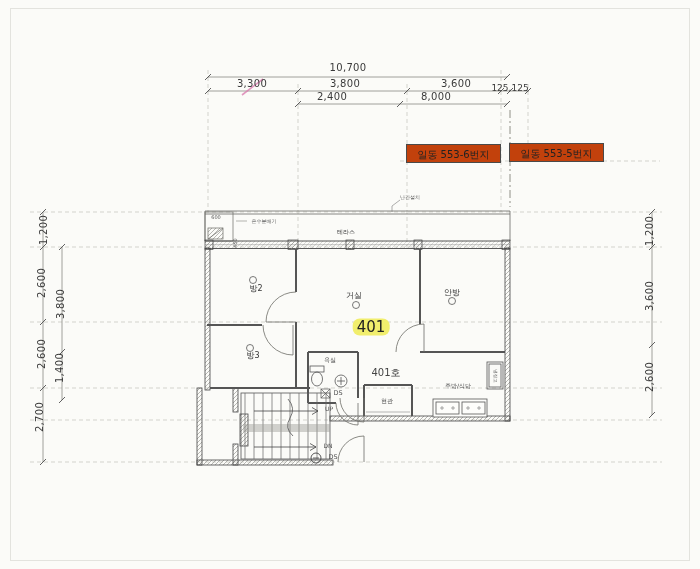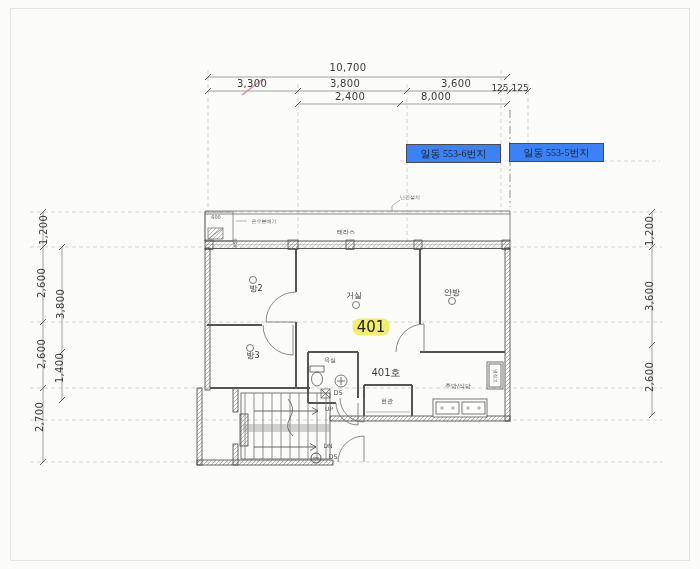--- a/index.html
+++ b/index.html
@@ -15,24 +15,23 @@
     white-space:nowrap;color:#2f2f2f;line-height:1;
   }
   .rot{transform:translate(-50%,-50%) rotate(-90deg);}
   .rot90{transform:translate(-50%,-50%) rotate(90deg);}
   .dim{font-size:10px;letter-spacing:.3px;color:#3a3a3a;}
   .dim-sm{font-size:9px;color:#3a3a3a;}
   .room{font-size:8px;color:#333;}
   .tiny{font-size:6px;color:#444;}
   .micro{font-size:5px;color:#555;}
   .addr{
-    position:absolute;display:flex;align-items:center;justify-content:center;
-    border:1px solid #4a4a4a;background:#3b82f6;font-size:10px;color:#222;
+    position:absolute;display:flex;align-items:flex-end;justify-content:center;
+    border:1px solid #4a4a4a;background:#c2410c;font-size:10px;color:#222;
     transform:none;
-    font-family:Liberation Serif, serif;
   }
   .hl{
     font-size:15px;font-weight:500;color:#222;
     padding:1px 4px;border-radius:7px;
   }
   .pageframe{position:absolute;left:10px;top:8px;right:10px;bottom:8px;
     border:1px solid #e3e3de;pointer-events:none;}
 </style>
 </head>
 <body>
@@ -247,21 +246,21 @@
     </g>
   </svg>
 
   <div class="pageframe"></div>
 
   <span class="lbl dim" style="left:348px;top:68px;">10,700</span>
   <span class="lbl dim" style="left:252px;top:84px;">3,300</span>
   <span class="lbl dim" style="left:345px;top:84px;">3,800</span>
   <span class="lbl dim" style="left:456px;top:84px;">3,600</span>
   <span class="lbl dim-sm" style="left:510px;top:88px;">125,125</span>
-  <span class="lbl dim" style="left:350px;top:97px;">2,400</span>
+  <span class="lbl dim" style="left:332px;top:97px;">2,400</span>
   <span class="lbl dim" style="left:436px;top:97px;">8,000</span>
 
   <div class="addr" style="left:406px;top:144px;width:93px;height:17px;">
     <span>일동 553-6번지</span>
   </div>
   <div class="addr" style="left:509px;top:143px;width:93px;height:17px;">
     <span>일동 553-5번지</span>
   </div>
 
   <span class="lbl dim rot" style="left:44px;top:230px;">1,200</span>

